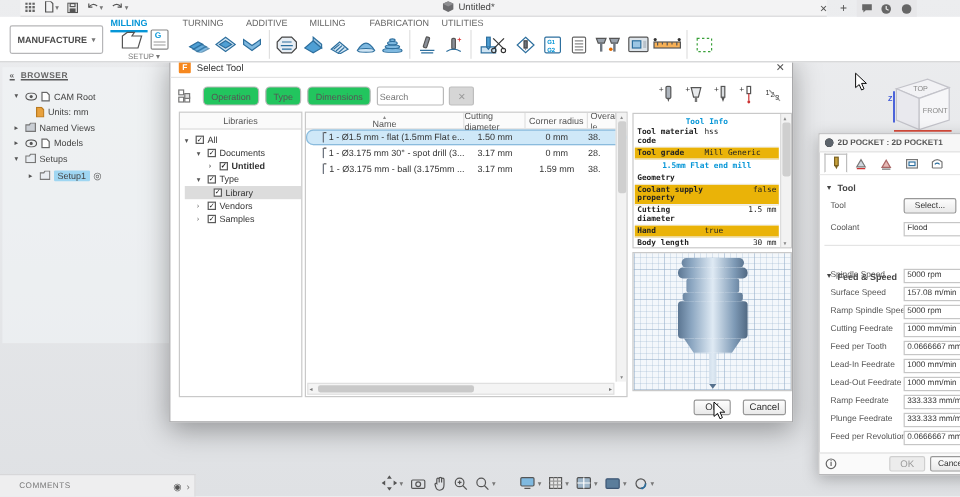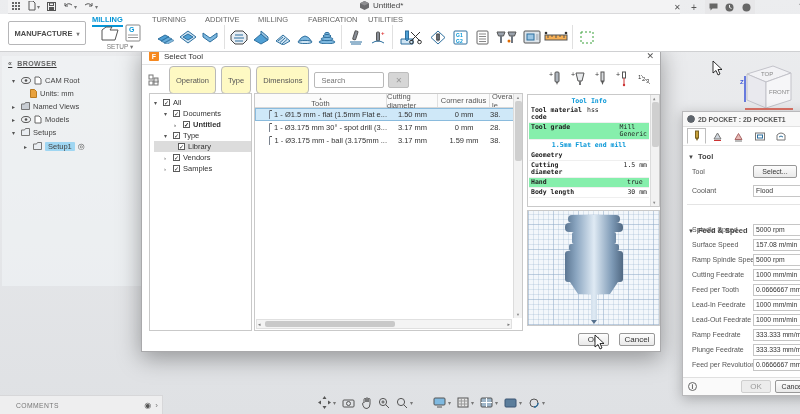--- a/index.html
+++ b/index.html
@@ -1,21 +1,21 @@
 <!DOCTYPE html>
 <html><head>
 <meta charset="utf-8">
 <style>
   * { margin:0; padding:0; box-sizing:border-box; }
   html,body { width:800px; height:414px; overflow:hidden; }
   body { font-family:"Liberation Sans", sans-serif; color:#333; font-size:8px; }
   #stage { position:relative; width:800px; height:414px; background:linear-gradient(#ecedef,#dfe1e4); overflow:hidden; }
 
   
-  .docbar { position:absolute; left:8px; top:0; width:672px; height:14px; background:#f3f3f4; border-bottom:1px solid #d9d9db; z-index:20; }
+  .docbar { position:absolute; left:17px; top:0; width:672px; height:14px; background:#f3f3f4; border-bottom:1px solid #d9d9db; z-index:20; }
   .docbar .qat { position:absolute; left:4px; top:1px; display:flex; align-items:center; gap:7px; }
   .qat .qi { display:flex; align-items:center; color:#555; }
   .caret { font-size:6px; color:#777; margin-left:1px; }
   .doc-tab { position:absolute; left:352px; top:1px; display:flex; align-items:center; gap:4px; font-size:8px; color:#444; }
   .tabbtns { position:absolute; top:0; height:14px; display:flex; align-items:center; gap:9px; color:#555; }
   .tb-close { left:666px; } .tb-plus { left:683px; }
   .tb-group { position:absolute; left:697px; top:0; width:50px; height:14px; background:#e7e7e9; display:flex; align-items:center; justify-content:space-around; }
   .tb-help { position:absolute; left:791px; top:1px; font-size:9px; color:#555; }
 
   
@@ -44,52 +44,52 @@
   .vscroll::before { content:"▲"; position:absolute; top:1px; left:2px; font-size:4px; color:#888; }
   .vscroll::after { content:"▼"; position:absolute; bottom:1px; left:2px; font-size:4px; color:#888; }
   .vthumb { position:absolute; left:1px; width:7px; background:#cfcfcf; border-radius:2px; }
 
   
   .dialog { position:absolute; left:141px; top:47px; width:520px; height:305px; background:#fff; border:1px solid #a9a9ab; box-shadow:0 6px 22px rgba(0,0,0,.35); z-index:10; }
   .dlg-title { position:relative; height:17px; border-bottom:1px solid #e4e4e4; display:flex; align-items:center; gap:5px; padding-left:7px; font-size:8px; color:#333; }
   .flogo { width:10px; height:10px; background:#f6881f; color:#fff; font-size:7px; font-weight:bold; display:flex; align-items:center; justify-content:center; border-radius:1px; }
   .dlg-close { position:absolute; right:6px; top:3px; font-size:9px; color:#555; }
   .filter-row { position:absolute; left:0; top:21px; width:520px; height:22px; display:flex; align-items:center; }
-  .fbtn { height:28px; border:1px solid #b9b9b9; border-radius:4px; background:#fef9c3; color:#555; font-size:7.5px; display:flex; align-items:center; justify-content:center; padding:0 6px; margin-right:5px; }
-  .search-in { width:70px; height:16px; border:1px solid #b9b9b9; border-radius:2px; font-size:7.5px; padding:0 6px; color:#333; background:#fff; font-family:"Liberation Sans",sans-serif; }
+  .fbtn { height:16px; border:1px solid #b9b9b9; border-radius:4px; background:#22c55e; color:#555; font-size:7.5px; display:flex; align-items:center; justify-content:center; padding:0 6px; margin-right:5px; }
+  .search-in { width:56px; height:16px; border:1px solid #b9b9b9; border-radius:2px; font-size:7.5px; padding:0 1px; color:#333; background:#fff; font-family:"Liberation Sans",sans-serif; }
   .clear-btn { width:21px; height:16px; margin-left:4px; background:#d6d6d6; border:1px solid #bdbdbd; border-radius:2px; color:#9a9a9a; font-size:8px; display:flex; align-items:center; justify-content:center; }
   .newtool-row { position:absolute; right:8px; top:23px; display:flex; align-items:center; gap:10px; }
 
   .libs { position:absolute; left:7px; top:45px; width:103px; height:238px; border:1px solid #c9c9c9; background:#fff; overflow:hidden; }
   .libs-h { height:14px; border-bottom:1px solid #dcdcdc; background:#fafafa; display:flex; align-items:center; justify-content:center; font-size:7.5px; color:#555; }
   .lrow { display:flex; align-items:center; gap:3px; height:11px; font-size:7.5px; color:#333; white-space:nowrap; }
   .cb { width:7px; height:7px; border:1px solid #5a5a5a; background:#fff; font-size:6px; line-height:6px; color:#222; text-align:center; }
 
   .ttable { position:absolute; left:112px; top:45px; width:269px; height:238px; border:1px solid #c9c9c9; background:#fff; overflow:hidden; }
   .thead { display:flex; height:14px; border-bottom:1px solid #d7d7d7; background:#fbfbfb; font-size:7.5px; color:#555; }
   .th { border-right:1px solid #e0e0e0; display:flex; align-items:center; justify-content:center; position:relative; }
   .grp-row { height:12px; display:flex; align-items:center; gap:3px; padding-left:5px; color:#0696d7; font-size:7.5px; border-bottom:1px solid #f0f0f0; }
   .trow { display:flex; height:13px; align-items:center; font-size:7.5px; color:#333; }
-  .trow.sel { background:#cfe8f8; outline:1px solid #8abbdd; outline-offset:-1px; }
+  .trow.sel { background:#cfe8f8; outline:1px solid #8abbdd; outline-offset:-1px;border-radius:6px; }
   .tc-name { width:132px; display:flex; align-items:center; gap:4px; padding-left:14px; overflow:hidden; white-space:nowrap; }
   .tc-num { width:51px; text-align:center; } .tc-num2 { width:52px; text-align:center; } .tc-num3 { width:24px; text-align:left; overflow:hidden; }
   .bit { width:4px; height:9px; background:linear-gradient(90deg,#3a3f48,#7a828e,#2e333b); border-radius:1px; position:relative; }
   .bit::after { content:""; position:absolute; left:1px; top:-2px; width:2px; height:3px; background:#555; }
   .hscroll { position:absolute; left:1px; right:10px; bottom:1px; height:10px; background:#f4f4f4; border:1px solid #e0e0e0; }
   .hscroll::before { content:"◂"; position:absolute; left:1px; top:1px; font-size:5px; color:#777; }
   .hscroll::after { content:"▸"; position:absolute; right:1px; top:1px; font-size:5px; color:#777; }
   .hthumb { position:absolute; left:8px; top:1px; width:130px; height:6px; background:#c9c9c9; border-radius:2px; }
 
   .toolinfo { position:absolute; left:385px; top:46px; width:133px; height:113px; border:1px solid #c9c9c9; background:#fff; overflow:hidden; font-family:"DejaVu Sans Mono", monospace; font-size:6.5px; color:#222; }
   .ti-body { position:absolute; left:1px; right:10px; top:1px; }
   .ti-h { color:#0696d7; font-weight:bold; text-align:center; padding:1px 0; }
   .ti-row { display:flex; border-bottom:1px solid #efefef; line-height:7px; padding:1px 2px; }
   .ti-k { width:56px; font-weight:bold; }
   .ti-v { flex:1; } .vr { text-align:right; }
-  .ti-row.alt { background:#86efac;gap:40px; }
+  .ti-row.alt { background:#eab308; }
   .ti-sec { font-weight:bold; padding:1px 2px; border-bottom:1px solid #efefef; }
 
   .preview { position:absolute; left:385px; top:162px; width:133px; height:116px; border:1px solid #c9c9c9;
     background:
       repeating-linear-gradient(0deg,rgba(140,170,200,.25) 0 1px,transparent 1px 5px),
       repeating-linear-gradient(90deg,rgba(140,170,200,.25) 0 1px,transparent 1px 5px),
       repeating-linear-gradient(0deg,rgba(120,150,185,.3) 0 1px,transparent 1px 25px),
       repeating-linear-gradient(90deg,rgba(120,150,185,.3) 0 1px,transparent 1px 25px),
       #f3f7fb; }
   .dlg-ok { position:absolute; left:436px; top:285px; width:31px; height:13px; }
@@ -509,20 +509,21 @@
           <svg width="14" height="14">
             <text x="0" y="7" font-size="6" fill="#333">1</text>
             <text x="4" y="9" font-size="6" fill="#333">2</text>
             <text x="8" y="11" font-size="6" fill="#333">3</text>
             <line x1="3" y1="3" x2="12" y2="12" stroke="#999"></line>
           </svg>
         </span>
     </div>
 
     <div class="libs">
+      <div class="libs-h">Libraries</div>
       <div style="padding:3px 0 0 4px;">
         <div class="lrow">
             <span class="exp">▾</span>
             <span class="cb">✓</span>
             <span>All</span>
           </div>
         <div class="lrow" style="padding-left:10px;">
             <span class="exp">▾</span>
             <span class="cb">✓</span>
             <span>Documents</span>
@@ -551,21 +552,21 @@
             <span class="cb">✓</span>
             <span>Samples</span>
           </div>
       </div>
     </div>
 
     <div class="ttable">
       <div class="thead">
         <div class="th" style="width:132px; flex-direction:column; line-height:6px;">
             <span style="font-size:5px; color:#888;">▴</span>
-            <span>Tooth</span>
+            <span>Name</span>
           </div>
         <div class="th" style="width:51px;">
             <span>Cutting diameter</span>
           </div>
         <div class="th" style="width:52px;">
             <span>Corner radius</span>
           </div>
         <div class="th" style="width:25px; border-right:none; justify-content:flex-start; padding-left:2px; overflow:hidden;">
             <span>Overall le</span>
           </div>
@@ -611,20 +612,24 @@
         <div class="ti-row">
             <span class="ti-k">Tool material code</span>
             <span class="ti-v">hss</span>
           </div>
         <div class="ti-row alt">
             <span class="ti-k">Tool grade</span>
             <span class="ti-v">Mill Generic</span>
           </div>
         <div class="ti-h">1.5mm Flat end mill</div>
         <div class="ti-sec">Geometry</div>
+        <div class="ti-row alt">
+            <span class="ti-k">Coolant supply property</span>
+            <span class="ti-v vr">false</span>
+          </div>
         <div class="ti-row">
             <span class="ti-k">Cutting diameter</span>
             <span class="ti-v vr">1.5 mm</span>
           </div>
         <div class="ti-row alt">
             <span class="ti-k">Hand</span>
             <span class="ti-v">true</span>
           </div>
         <div class="ti-row">
             <span class="ti-k">Body length</span>

